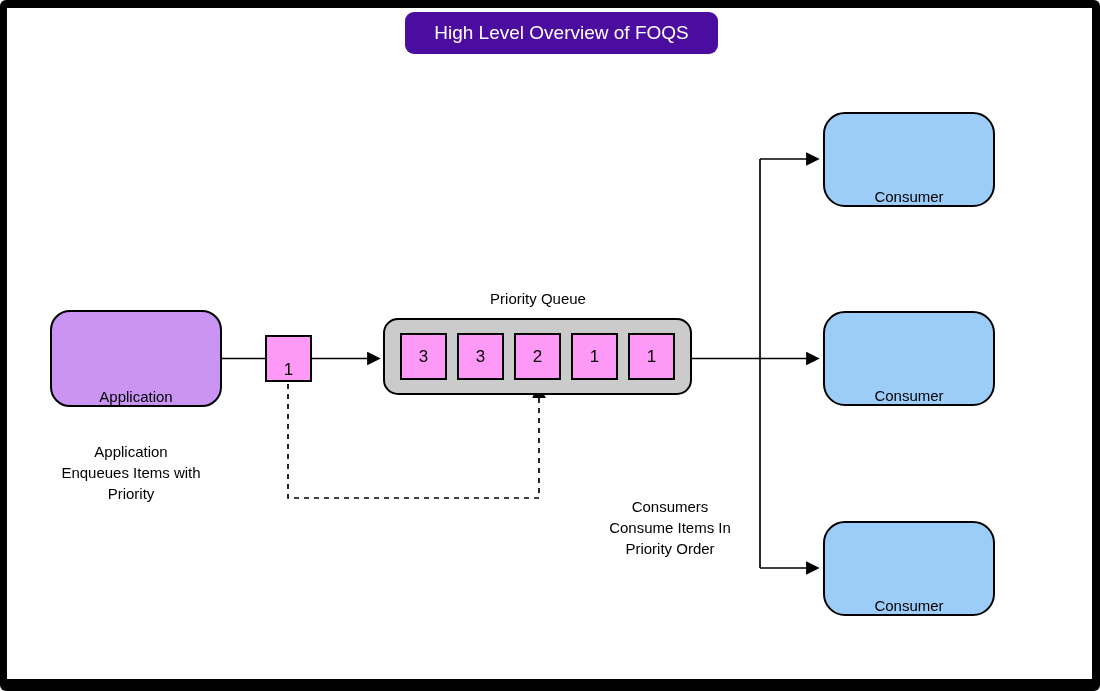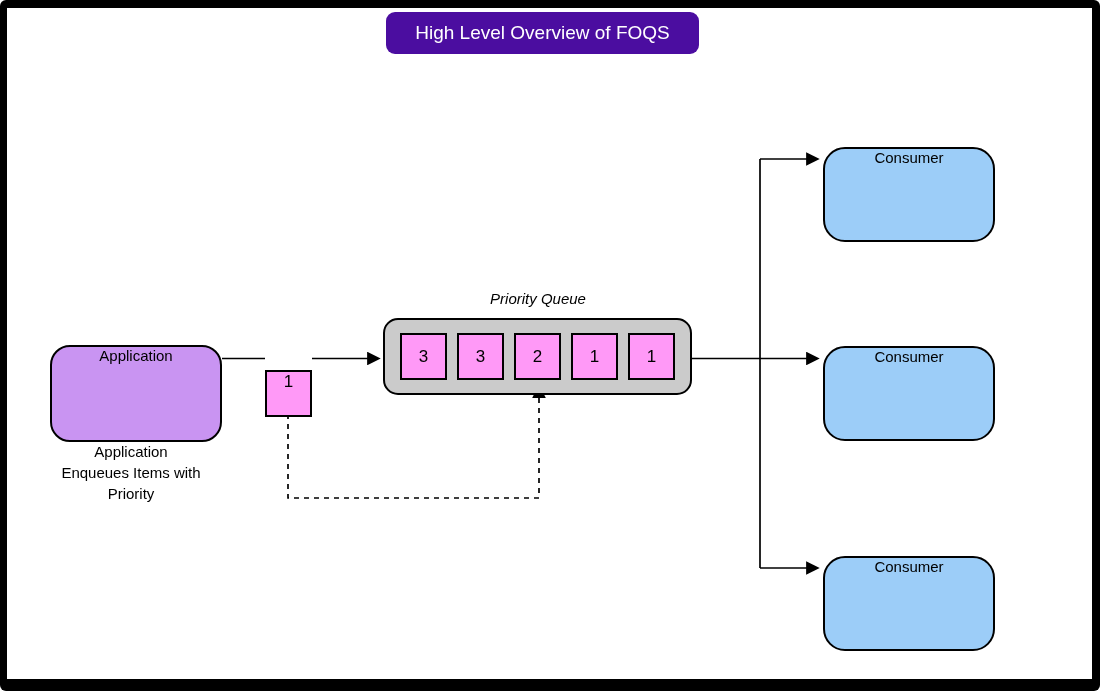--- a/index.html
+++ b/index.html
@@ -17,56 +17,54 @@
     position: absolute;
     top: 6px; left: 5px; right: 6px; bottom: 10px;
     background: #ffffff;
     border: 2px solid #000;
     border-radius: 2px;
   }
   .connectors { position: absolute; top: 0; left: 0; }
 
   .banner {
     position: absolute;
-    left: 386px; top: 12px;
+    left: 405px; top: 12px;
     width: 313px; height: 42px;
     background: #4B0DA0;
     border-radius: 9px;
     display: flex; align-items: center; justify-content: center;
     color: #fff;
     font-size: 19px;
   }
 
   .node {
     position: absolute;
     box-sizing: border-box;
     border: 2px solid #000;
-    display: flex; align-items: flex-start; justify-content: center;
+    display: flex; align-items: flex-end; justify-content: center;
     font-size: 15px;
-    margin-top: 35px;
   }
   .app-box {
     left: 50px; top: 310px;
     width: 172px; height: 97px;
     background: #C994F2;
     border-radius: 20px;
   }
   .small-box {
     left: 265px; top: 335px;
     width: 47px; height: 47px;
     background: #FF99F7;
     font-size: 17px;
   }
   .queue-label {
     position: absolute;
     left: 438px; top: 290px;
     width: 200px;
     text-align: center;
     font-size: 15px;
-    font-style: italic;
   }
   .queue {
     position: absolute;
     box-sizing: border-box;
     left: 383px; top: 318px;
     width: 309px; height: 77px;
     background: #CBCBCB;
     border: 2px solid #000;
     border-radius: 15px;
     display: flex; align-items: center; justify-content: center;
@@ -158,13 +156,16 @@
   <div class="node consumer-box consumer-2">
     <span>Consumer</span>
   </div>
   <div class="node consumer-box consumer-3">
     <span>Consumer</span>
   </div>
 
   <div class="caption caption-app">Application
 Enqueues Items with
 Priority</div>
+  <div class="caption caption-consumers">Consumers
+Consume Items In
+Priority Order</div>
 </div>
 
 </body></html>

